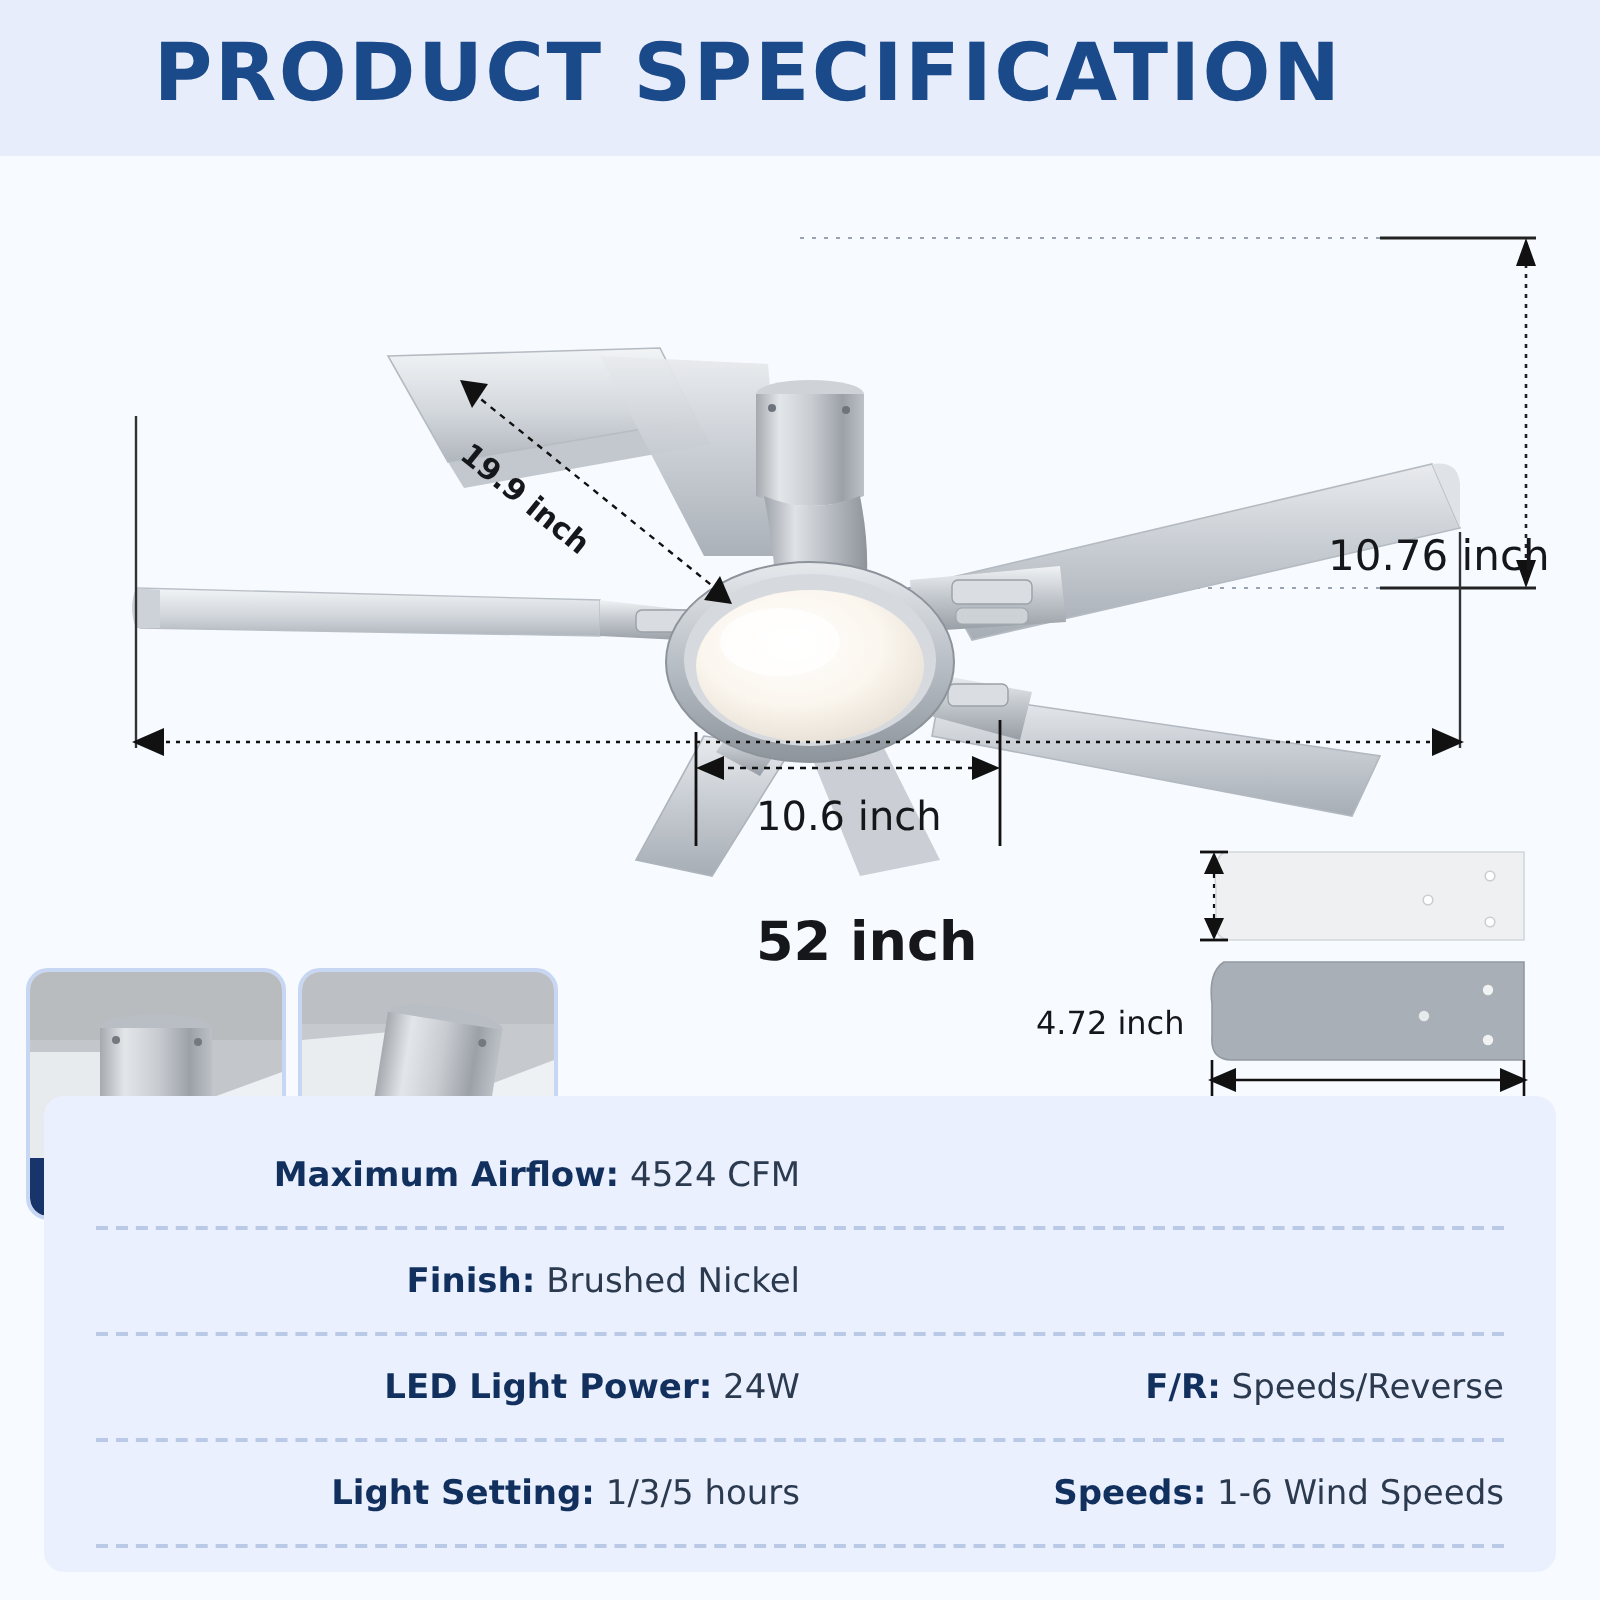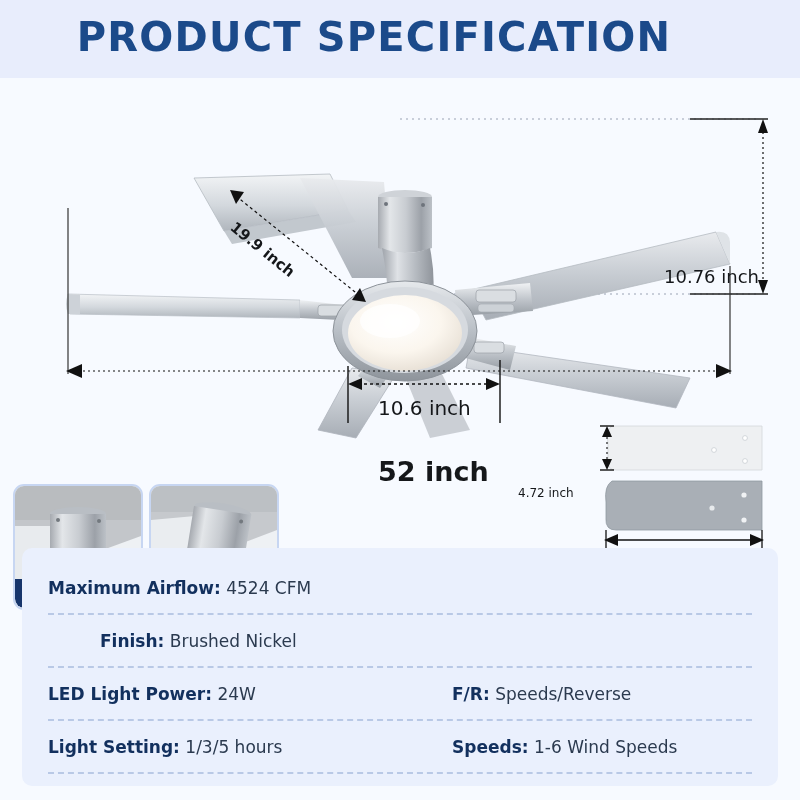--- a/index.html
+++ b/index.html
@@ -36,24 +36,24 @@
     position: absolute;
     font-family: "DejaVu Sans", sans-serif;
     color: #15171a;
     white-space: nowrap;
   }
   #label-199 {
     left: 238px; top: 140px;
     font-size: 15px; font-weight: 600;
     transform: rotate(39deg); transform-origin: left top;
   }
-  #label-1076 { left: 664px; top: 188px; font-size: 18px; }
+  #label-1076 { left: 664px; top: 188px; font-size: 21px; }
   #label-106  { left: 378px; top: 318px; font-size: 20px; }
   #label-52   { left: 378px; top: 378px; font-size: 27px; font-weight: bold; }
-  #label-472  { left: 518px; top: 408px; font-size: 12px; }
+  #label-472  { left: 518px; top: 424px; font-size: 16px; }
   #label-1988 { left: 668px; top: 524px; font-size: 14px; }
 
   
   .thumb {
     position: absolute; top: 406px; width: 130px; height: 126px;
     border-radius: 11px; overflow: hidden;
     border: 2px solid #c7d6f2;
     background: #e2e5e9;
   }
   #thumb-flush { left: 13px; }
@@ -71,20 +71,21 @@
 
   
   #spec-panel {
     position: absolute; left: 22px; top: 548px; width: 756px; height: 238px;
     background: #eaf0fd; border-radius: 10px;
     padding: 14px 26px 6px 26px;
   }
   .spec-row {
     display: flex; height: 53px; align-items: center;
     border-bottom: 2px dashed #b9c9e6;
+    text-align: right;
   }
   .spec-cell { width: 50%; font-size: 17px; color: #1a2a44;
                font-family: "DejaVu Sans", sans-serif; }
   .spec-cell.right { padding-left: 52px; }
   .spec-key { font-weight: bold; color: #12305e; }
   .spec-val { color: #2b3a4f; }
 </style>
 </head>
 <body>
 

